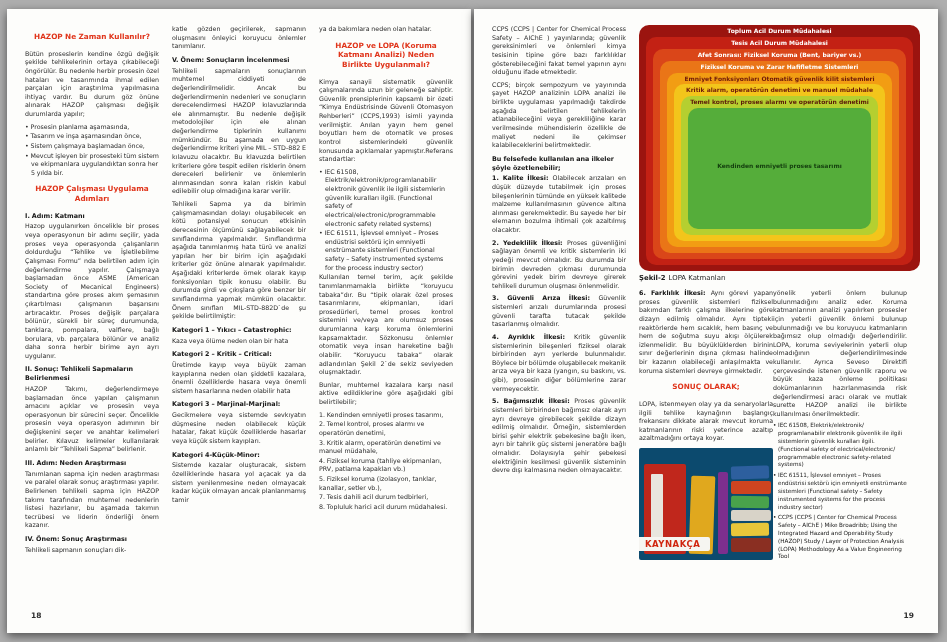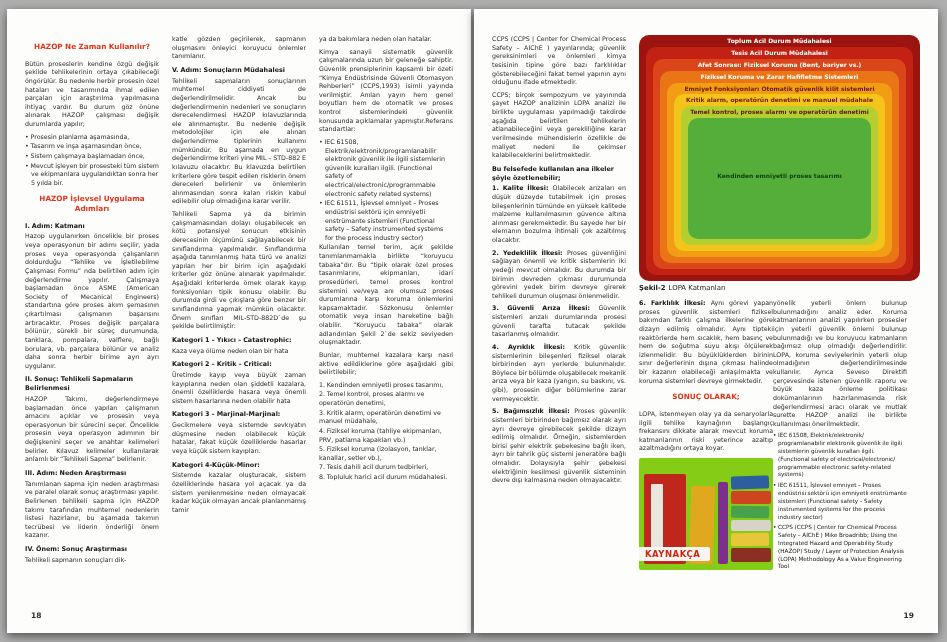--- a/index.html
+++ b/index.html
@@ -6,21 +6,21 @@
   html,body{width:947px;height:642px}
   body{
     background:#aeaeae;
     font-family:"DejaVu Sans","Liberation Sans",sans-serif;
     position:relative;overflow:hidden;
   }
   .spread{position:absolute;left:7px;top:9px;display:flex;gap:3px}
   .page{
     width:464px;height:624px;background:#fdfdfb;
     box-shadow:0 3px 9px rgba(0,0,0,.55);
-    position:relative;padding:26px 18px 20px;
+    position:relative;padding:16px 18px 20px;
   }
   .cols{display:flex;gap:13px}
   .col{width:134px;overflow:hidden}
   .rightwrap{width:281px;overflow:hidden}
 
   
   .blk{color:#2b2b2b;font-size:6.3px;line-height:1.37;text-align:justify;margin-bottom:4px;word-spacing:-0.2px}
   .rh{color:#e0351b;font-weight:bold;text-align:center;font-size:7.3px;line-height:1.32;margin:7px 4px 8px}
   .sh{font-weight:bold;color:#171717;text-align:left;margin:5px 0 2px;font-size:6.4px}
   .b{text-align:left;padding-left:6px;text-indent:-6px;margin-bottom:1px}
@@ -44,21 +44,21 @@
   }
   .lopa-layer.innermost{align-items:center;justify-content:center}
   .lopa-layer.innermost .lopa-label{margin:0}
   .fig-caption{font-size:6.9px;color:#1b1b1b;text-align:left;margin:3px 0 7px}
   .fig-caption b{margin-right:3px}
 
   .cols2{display:flex;}
   .colB,.colC{width:134px;overflow:hidden}
 
   
-  .books{position:relative;width:134px;height:112px;background:#84cc16;border-radius:2px;overflow:hidden;margin-top:5px}
+  .books{position:relative;width:134px;height:112px;background:#0c4a6e;border-radius:2px;overflow:hidden;margin-top:5px}
   .bk{position:absolute;border-radius:2px}
   .bk1{left:5px;top:16px;width:42px;height:90px;background:#c0271c}
   .bk1i{left:12px;top:26px;width:12px;height:70px;background:#e9e6de;border-radius:1px}
   .bk2{left:51px;top:28px;width:24px;height:78px;background:#e0a81e;transform:rotate(2deg)}
   .bk3{left:79px;top:24px;width:10px;height:82px;background:#7d2f8e}
   .bk4{left:92px;top:18px;width:38px;height:13px;background:#2d5f9e;transform:rotate(-2deg)}
   .bk5{left:92px;top:33px;width:40px;height:13px;background:#cf4420}
   .bk6{left:92px;top:48px;width:38px;height:12px;background:#49a24b;transform:rotate(1deg)}
   .bk7{left:92px;top:62px;width:40px;height:11px;background:#d8d3c8}
   .bk8{left:92px;top:75px;width:38px;height:13px;background:#e8c63a;transform:rotate(-1deg)}
@@ -76,46 +76,47 @@
 
   <div class="page">
     <div class="cols">
       <div class="col">
           <div class="blk rh">HAZOP Ne Zaman Kullanılır?</div>
           <div class="blk p">Bütün proseslerin kendine özgü değişik şekilde tehlikelerinin ortaya çıkabileceği öngörülür. Bu nedenle herbir prosesin özel hataları ve tasarımında ihmal edilen parçaları için araştırılma yapılmasına ihtiyaç vardır. Bu durum göz önüne alınarak HAZOP çalışması değişik durumlarda yapılır;</div>
           <div class="blk b">• Prosesin planlama aşamasında,</div>
           <div class="blk b">• Tasarım ve inşa aşamasından önce,</div>
           <div class="blk b">• Sistem çalışmaya başlamadan önce,</div>
           <div class="blk b">• Mevcut işleyen bir prosesteki tüm sistem ve ekipmanlara uygulandıktan sonra her 5 yılda bir.</div>
-          <div class="blk rh">HAZOP İşlevsel Uygulama Adımları</div>
+          <div class="blk rh">HAZOP Çalışması Uygulama Adımları</div>
           <div class="blk sh">I. Adım: Katmanı</div>
           <div class="blk p">Hazop uygulanırken öncelikle bir proses veya operasyonun bir adımı seçilir, yada proses veya operasyonda çalışanların doldurduğu “Tehlike ve İşletilebilme Çalışması Formu” nda belirtilen adım için değerlendirme yapılır. Çalışmaya başlamadan önce ASME (American Society of Mecanical Engineers) standartına göre proses akım şemasının çıkartılması çalışmanın başarısını artıracaktır. Proses değişik parçalara bölünür, sürekli bir süreç durumunda, tanklara, pompalara, valflere, bağlı borulara, vb. parçalara bölünür ve analiz daha sonra herbir birime ayrı ayrı uygulanır.</div>
           <div class="blk sh">II. Sonuç: Tehlikeli Sapmaların Belirlenmesi</div>
           <div class="blk p">HAZOP Takımı, değerlendirmeye başlamadan önce yapılan çalışmanın amacını açıklar ve prosesin veya operasyonun bir sürecini seçer. Öncelikle prosesin veya operasyon adımının bir değişkenini seçer ve anahtar kelimeleri belirler. Kılavuz kelimeler kullanılarak anlamlı bir “Tehlikeli Sapma” belirlenir.</div>
           <div class="blk sh">III. Adım: Neden Araştırması</div>
           <div class="blk p">Tanımlanan sapma için neden araştırması ve paralel olarak sonuç araştırması yapılır. Belirlenen tehlikeli sapma için HAZOP takımı tarafından muhtemel nedenlerin listesi hazırlanır, bu aşamada takımın tecrübesi ve liderin önderliği önem kazanır.</div>
           <div class="blk sh">IV. Önem: Sonuç Araştırması</div>
           <div class="blk p">Tehlikeli sapmanın sonuçları dik-</div>
         </div>
       <div class="col">
           <div class="blk p">katle gözden geçirilerek, sapmanın oluşmasını önleyici koruyucu önlemler tanımlanır.</div>
-          <div class="blk sh">V. Adım: Sonuçların Müdahalesi</div>
+          <div class="blk sh">V. Önem: Sonuçların İncelenmesi</div>
           <div class="blk p">Tehlikeli sapmaların sonuçlarının muhtemel ciddiyeti de değerlendirilmelidir. Ancak bu değerlendirmenin nedenleri ve sonuçların derecelendirmesi HAZOP kılavuzlarında ele alınmamıştır. Bu nedenle değişik metodolojiler için ele alınan değerlendirme tiplerinin kullanımı mümkündür. Bu aşamada en uygun değerlendirme kriteri yine MIL – STD-882 E kılavuzu olacaktır. Bu klavuzda belirtilen kriterlere göre tespit edilen risklerin önem dereceleri belirlenir ve önlemlerin alınmasından sonra kalan riskin kabul edilebilir olup olmadığına karar verilir.</div>
           <div class="blk p">Tehlikeli Sapma ya da birimin çalışmamasından dolayı oluşabilecek en kötü potansiyel sonucun etkisinin derecesinin ölçümünü sağlayabilecek bir sınıflandırma yapılmalıdır. Sınıflandırma aşağıda tanımlanmış hata türü ve analizi yapılan her bir birim için aşağıdaki kriterler göz önüne alınarak yapılmalıdır. Aşağıdaki kriterlerde örnek olarak kayıp fonksiyonları tipik konusu olabilir. Bu durumda girdi ve çıkışlara göre benzer bir sınıflandırma yapmak mümkün olacaktır. Önem sınıfları MIL-STD-882D`de şu şekilde belirtilmiştir:</div>
           <div class="blk sh">Kategori 1 – Yıkıcı – Catastrophic:</div>
           <div class="blk p">Kaza veya ölüme neden olan bir hata</div>
           <div class="blk sh">Kategori 2 – Kritik – Critical:</div>
           <div class="blk p">Üretimde kayıp veya büyük zaman kayıplarına neden olan şiddetli kazalara, önemli özelliklerde hasara veya önemli sistem hasarlarına neden olabilir hata</div>
           <div class="blk sh">Kategori 3 – Marjinal-Marjinal:</div>
           <div class="blk p">Gecikmelere veya sistemde sevkıyatın düşmesine neden olabilecek küçük hatalar, fakat küçük özelliklerde hasarlar veya küçük sistem kayıpları.</div>
           <div class="blk sh">Kategori 4-Küçük-Minor:</div>
           <div class="blk p">Sistemde kazalar oluşturacak, sistem özelliklerinde hasara yol açacak ya da sistem yenilenmesine neden olmayacak kadar küçük olmayan ancak planlanmamış tamir</div>
         </div>
       <div class="col">
           <div class="blk p">ya da bakımlara neden olan hatalar.</div>
+          <div class="blk rh">HAZOP ve LOPA (Koruma Katmanı Analizi) Neden Birlikte Uygulanmalı?</div>
           <div class="blk p">Kimya sanayii sistematik güvenlik çalışmalarında uzun bir geleneğe sahiptir. Güvenlik prensiplerinin kapsamlı bir özeti “Kimya Endüstrisinde Güvenli Otomasyon Rehberleri” (CCPS,1993) isimli yayında verilmiştir. Anılan yayın hem genel boyutları hem de otomatik ve proses kontrol sistemlerindeki güvenlik konusunda açıklamalar yapmıştır.Referans standartlar:</div>
           <div class="blk b">• IEC 61508, Elektrik/elektronik/programlanabilir elektronik güvenlik ile ilgili sistemlerin güvenlik kuralları ilgili. (Functional safety of electrical/electronic/programmable electronic safety related systems)</div>
           <div class="blk b">• IEC 61511, İşlevsel emniyet – Proses endüstrisi sektörü için emniyetli enstrümante sistemleri (Functional safety – Safety instrumented systems for the process industry sector)</div>
           <div class="blk p">Kullanılan temel terim, açık şekilde tanımlanmamakla birlikte “koruyucu tabaka”dır. Bu “tipik olarak özel proses tasarımlarını, ekipmanları, idari prosedürleri, temel proses kontrol sistemini ve/veya anı olumsuz proses durumlarına karşı koruma önlemlerini kapsamaktadır. Sözkonusu önlemler otomatik veya insan hareketine bağlı olabilir. “Koruyucu tabaka” olarak adlandırılan Şekil 2`de sekiz seviyeden oluşmaktadır.</div>
           <div class="blk p">Bunlar, muhtemel kazalara karşı nasıl aktive edildiklerine göre aşağıdaki gibi belirtilebilir;</div>
           <div class="blk n">1. Kendinden emniyetli proses tasarımı,</div>
           <div class="blk n">2. Temel kontrol, proses alarmı ve operatörün denetimi,</div>
           <div class="blk n">3. Kritik alarm, operatörün denetimi ve manuel müdahale,</div>
           <div class="blk n">4. Fiziksel koruma (tahliye ekipmanları, PRV, patlama kapakları vb.)</div>
           <div class="blk n">5. Fiziksel koruma (izolasyon, tanklar, kanallar, setler vb.),</div>

